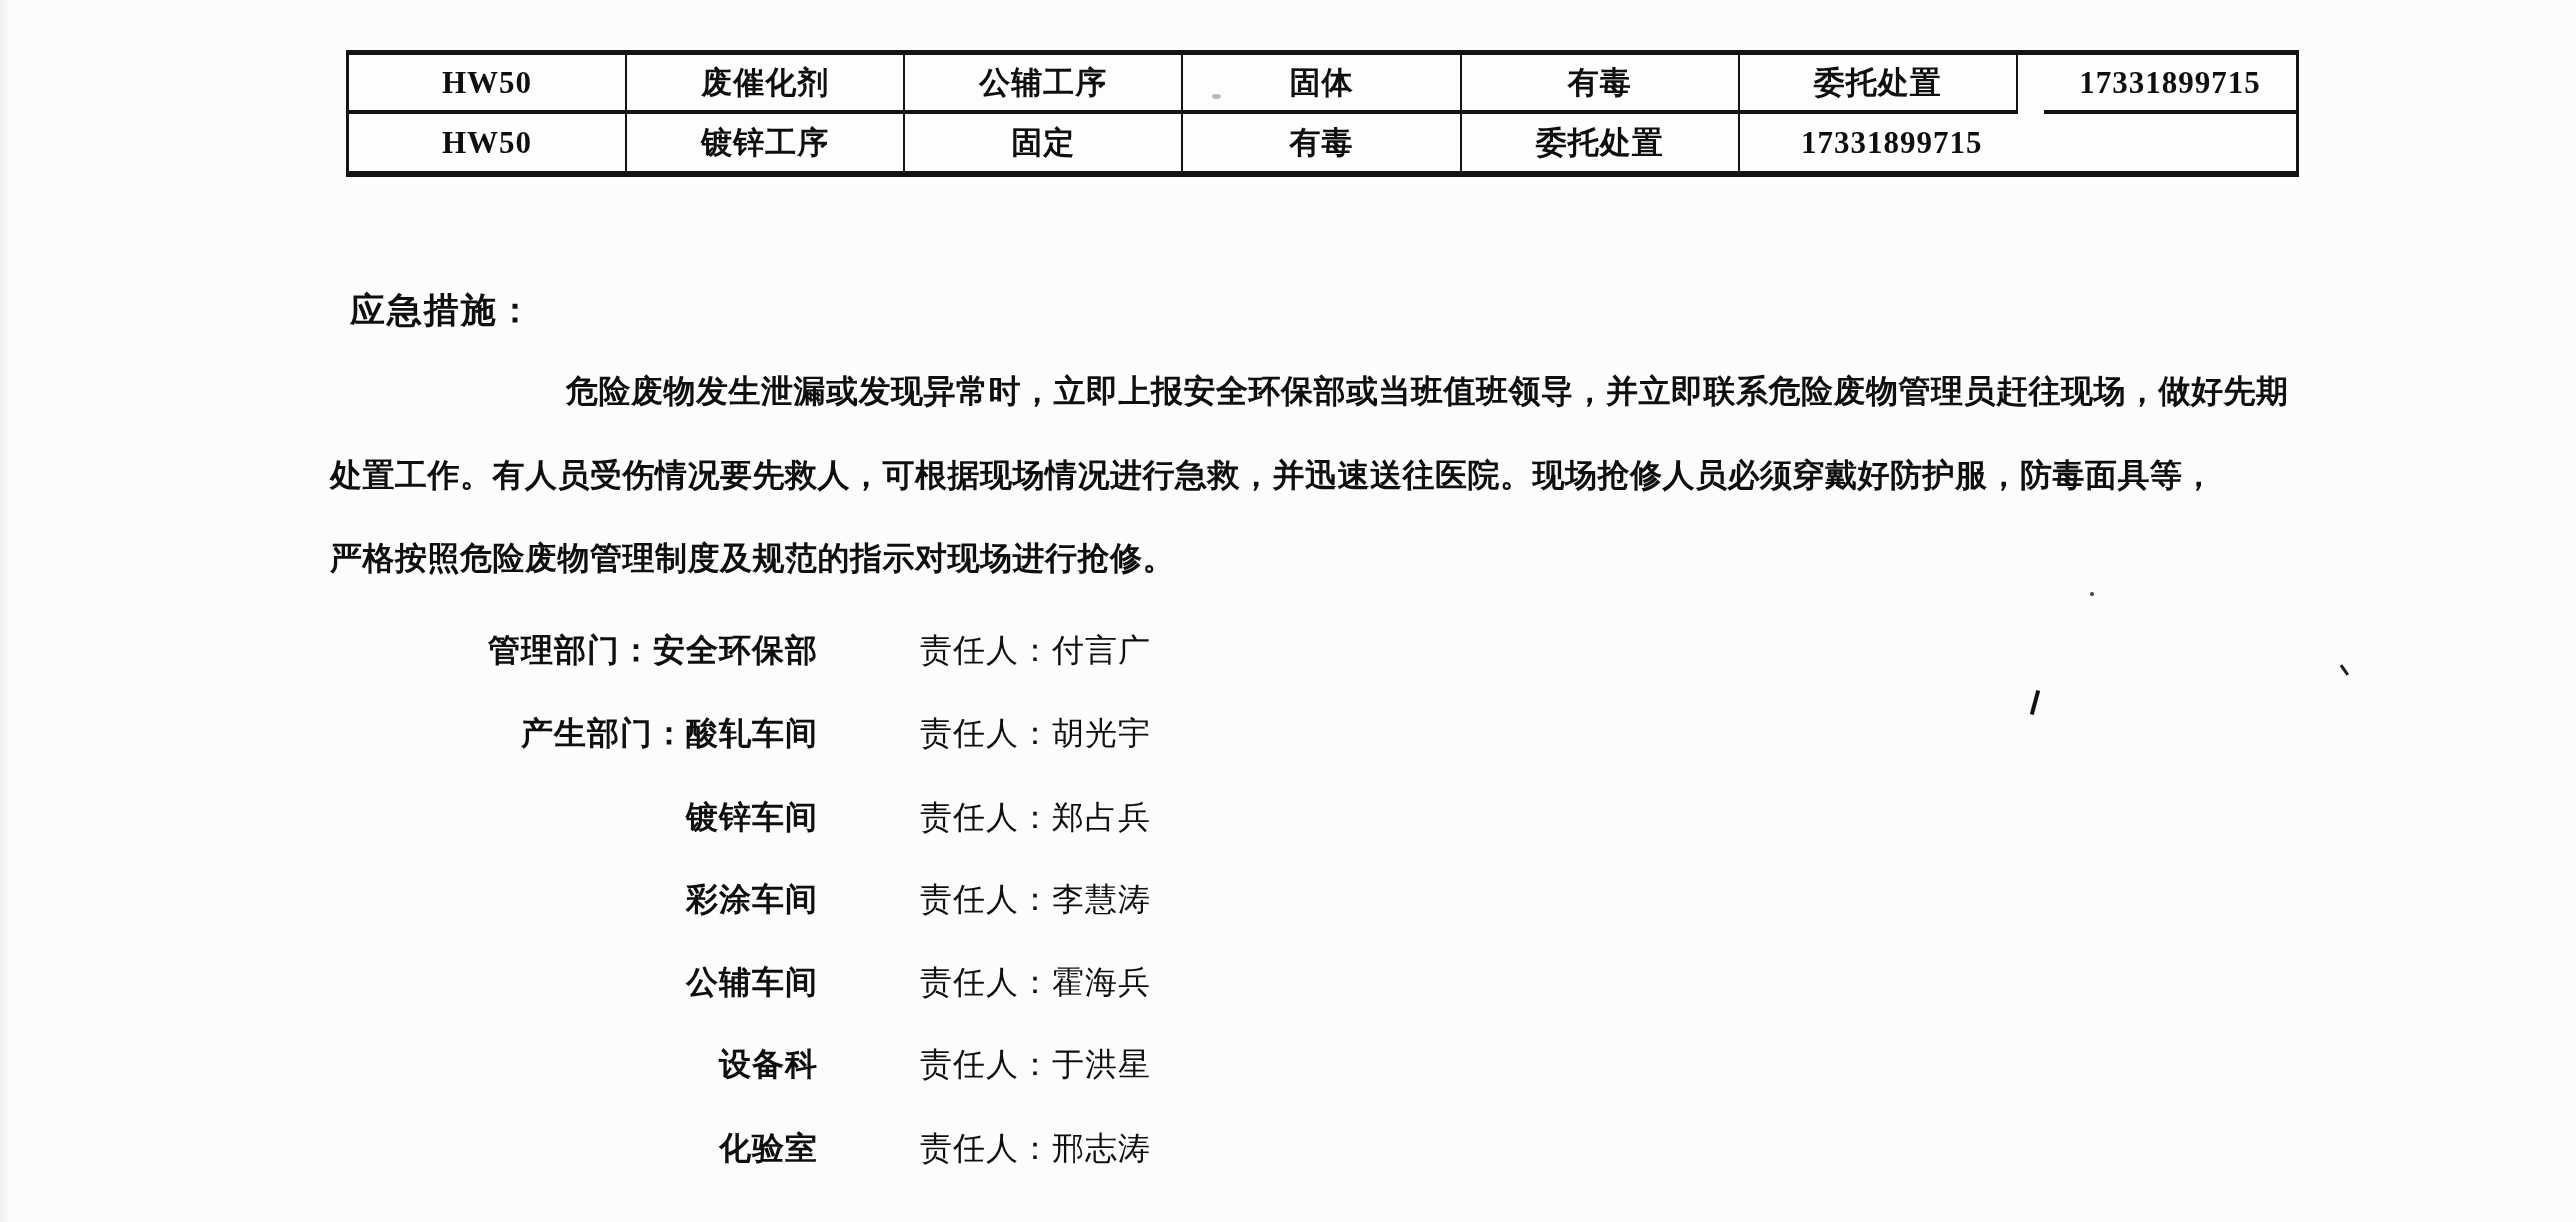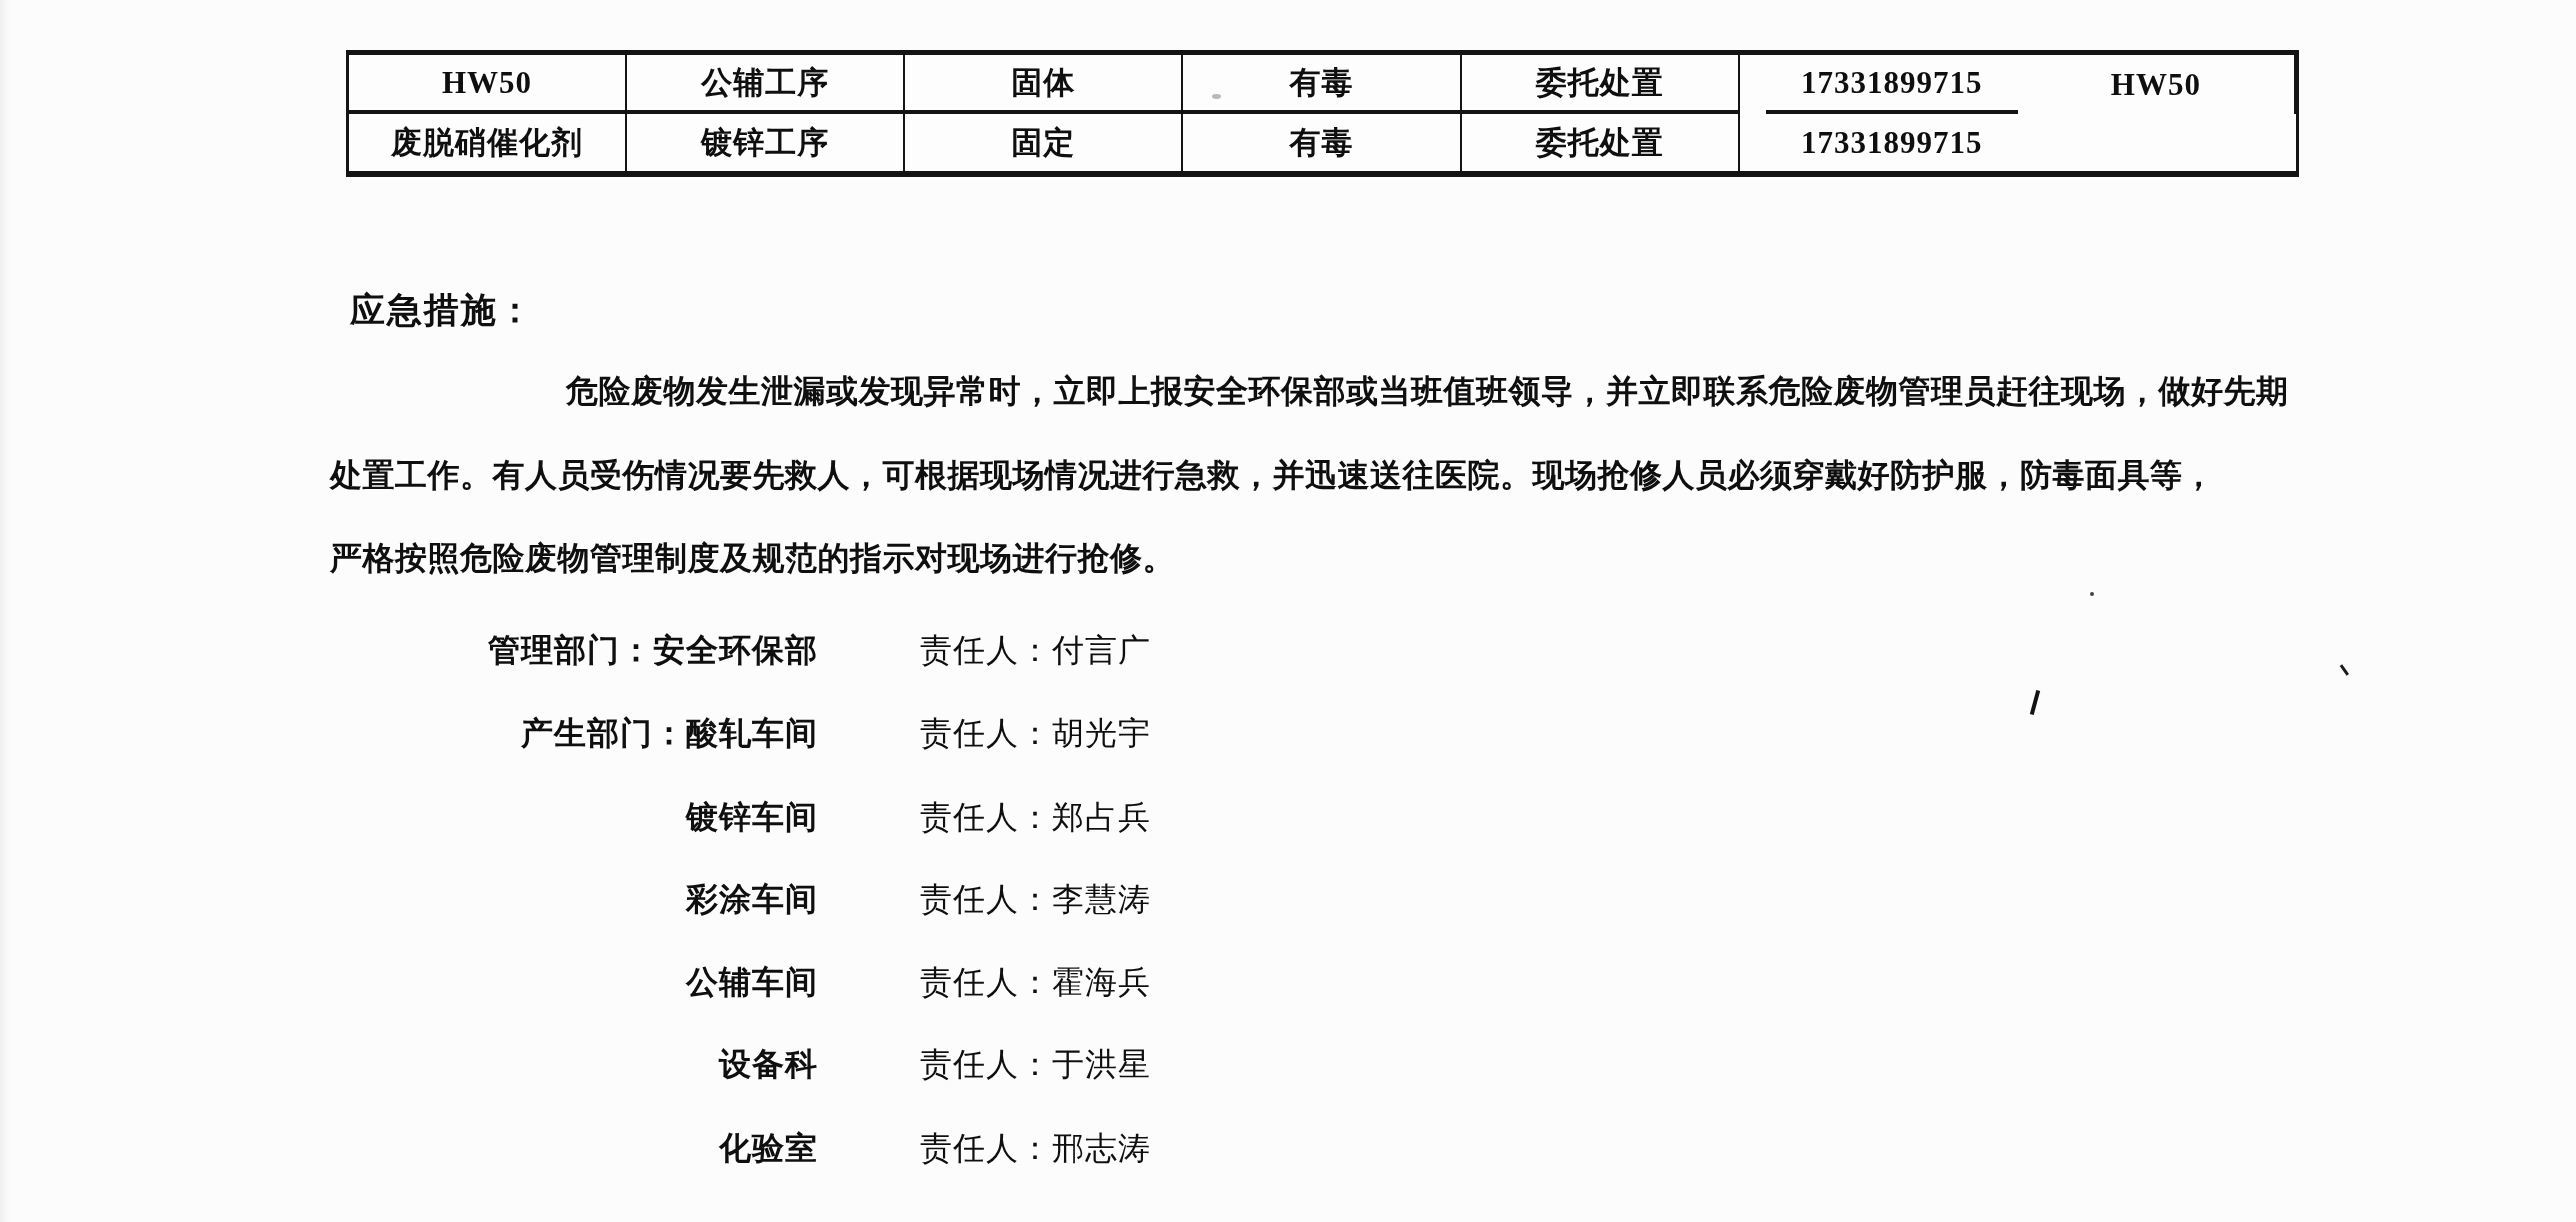--- a/index.html
+++ b/index.html
@@ -149,27 +149,27 @@
 </style>
 </head>
 <body>
 
 <div class="page">
 
   <div class="edge-shade"></div>
 
   <div class="hw-table">
     <div class="hw-cell row1">HW50</div>
+    <div class="hw-cell row1">废催化剂</div>
     <div class="hw-cell row1">公辅工序</div>
     <div class="hw-cell row1">固体</div>
     <div class="hw-cell row1">有毒</div>
     <div class="hw-cell row1">委托处置</div>
     <div class="hw-cell row1 lastcol">17331899715</div>
     <div class="hw-cell">HW50</div>
-    <div class="hw-cell">废脱硝催化剂</div>
     <div class="hw-cell">镀锌工序</div>
     <div class="hw-cell">固定</div>
     <div class="hw-cell">有毒</div>
     <div class="hw-cell">委托处置</div>
     <div class="hw-cell lastcol">17331899715</div>
   </div>
 
   <div class="heading">应急措施：</div>
 
   <div class="para-line l1">处置工作。有人员受伤情况要先救人，可根据现场情况进行急救，并迅速送往医院。现场抢修人员必须穿戴好防护服，防毒面具等，</div>

